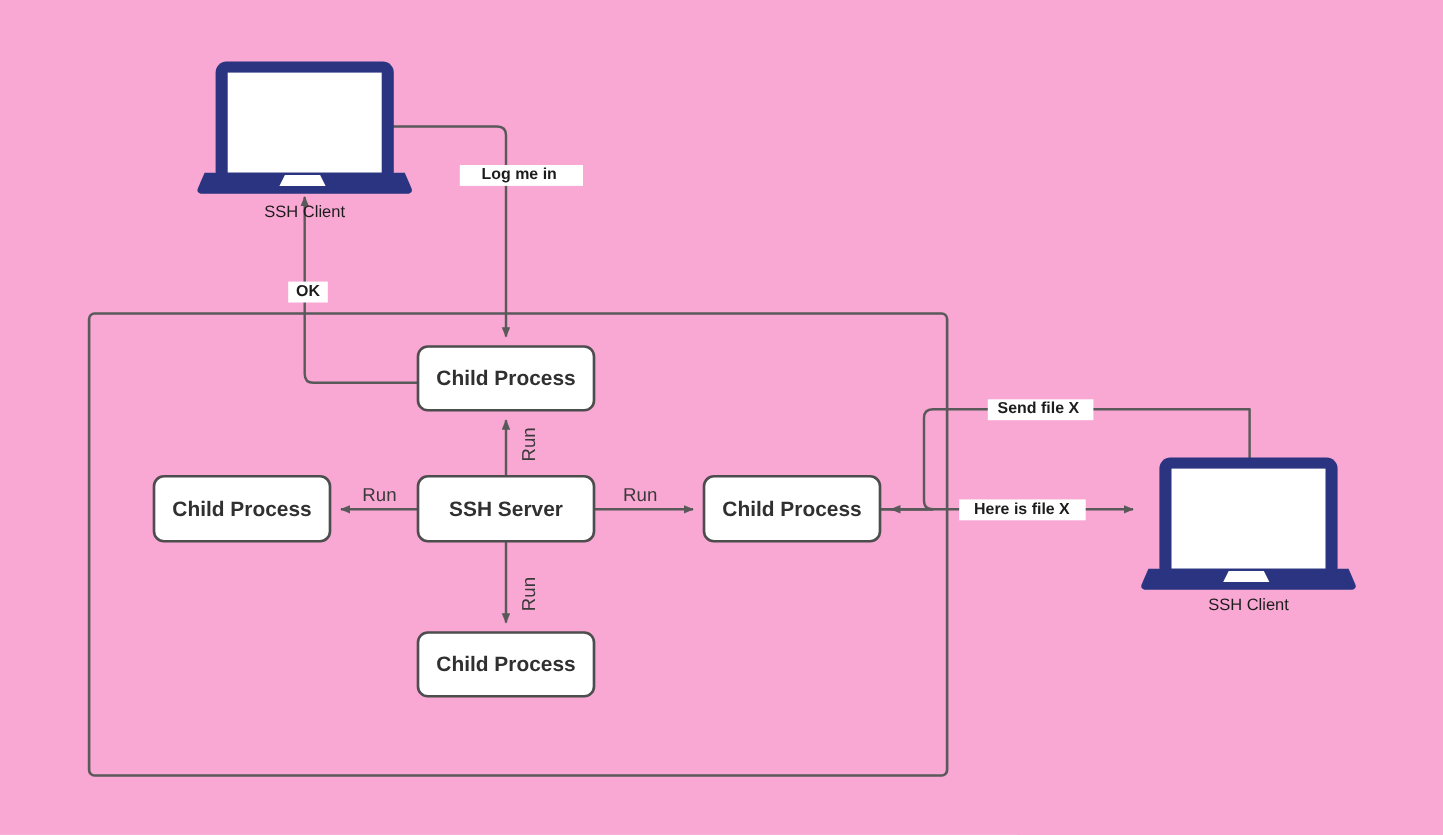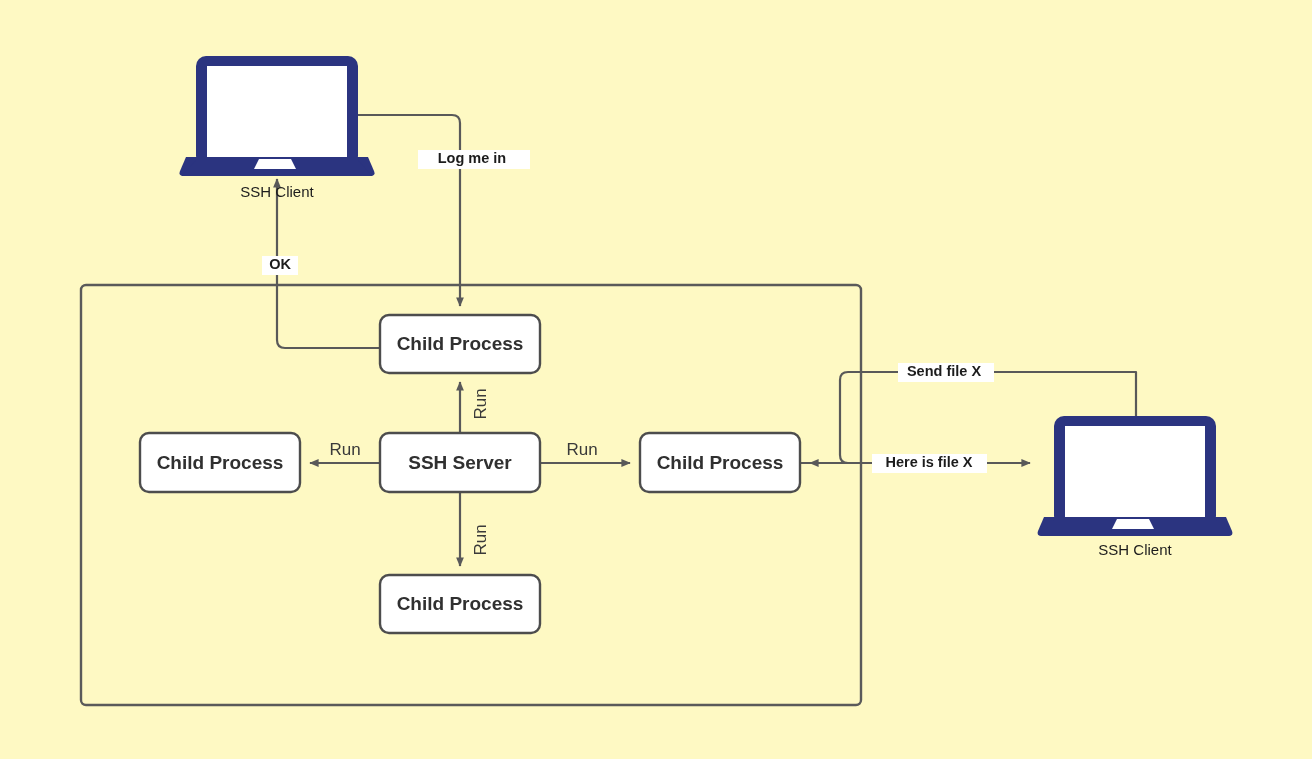--- a/index.html
+++ b/index.html
@@ -8,21 +8,21 @@
     background: #ffffff;
   }
   body {
     font-family: "Liberation Sans", sans-serif;
     -webkit-font-smoothing: antialiased;
   }
   #canvas {
     position: relative;
     width: 1312px;
     height: 759px;
-    background: #fef9c3;
+    background: #f9a8d4;
     overflow: hidden;
   }
   #diagram-svg {
     position: absolute;
     left: 0;
     top: 0;
     width: 1312px;
     height: 759px;
   }
   .node-label {

